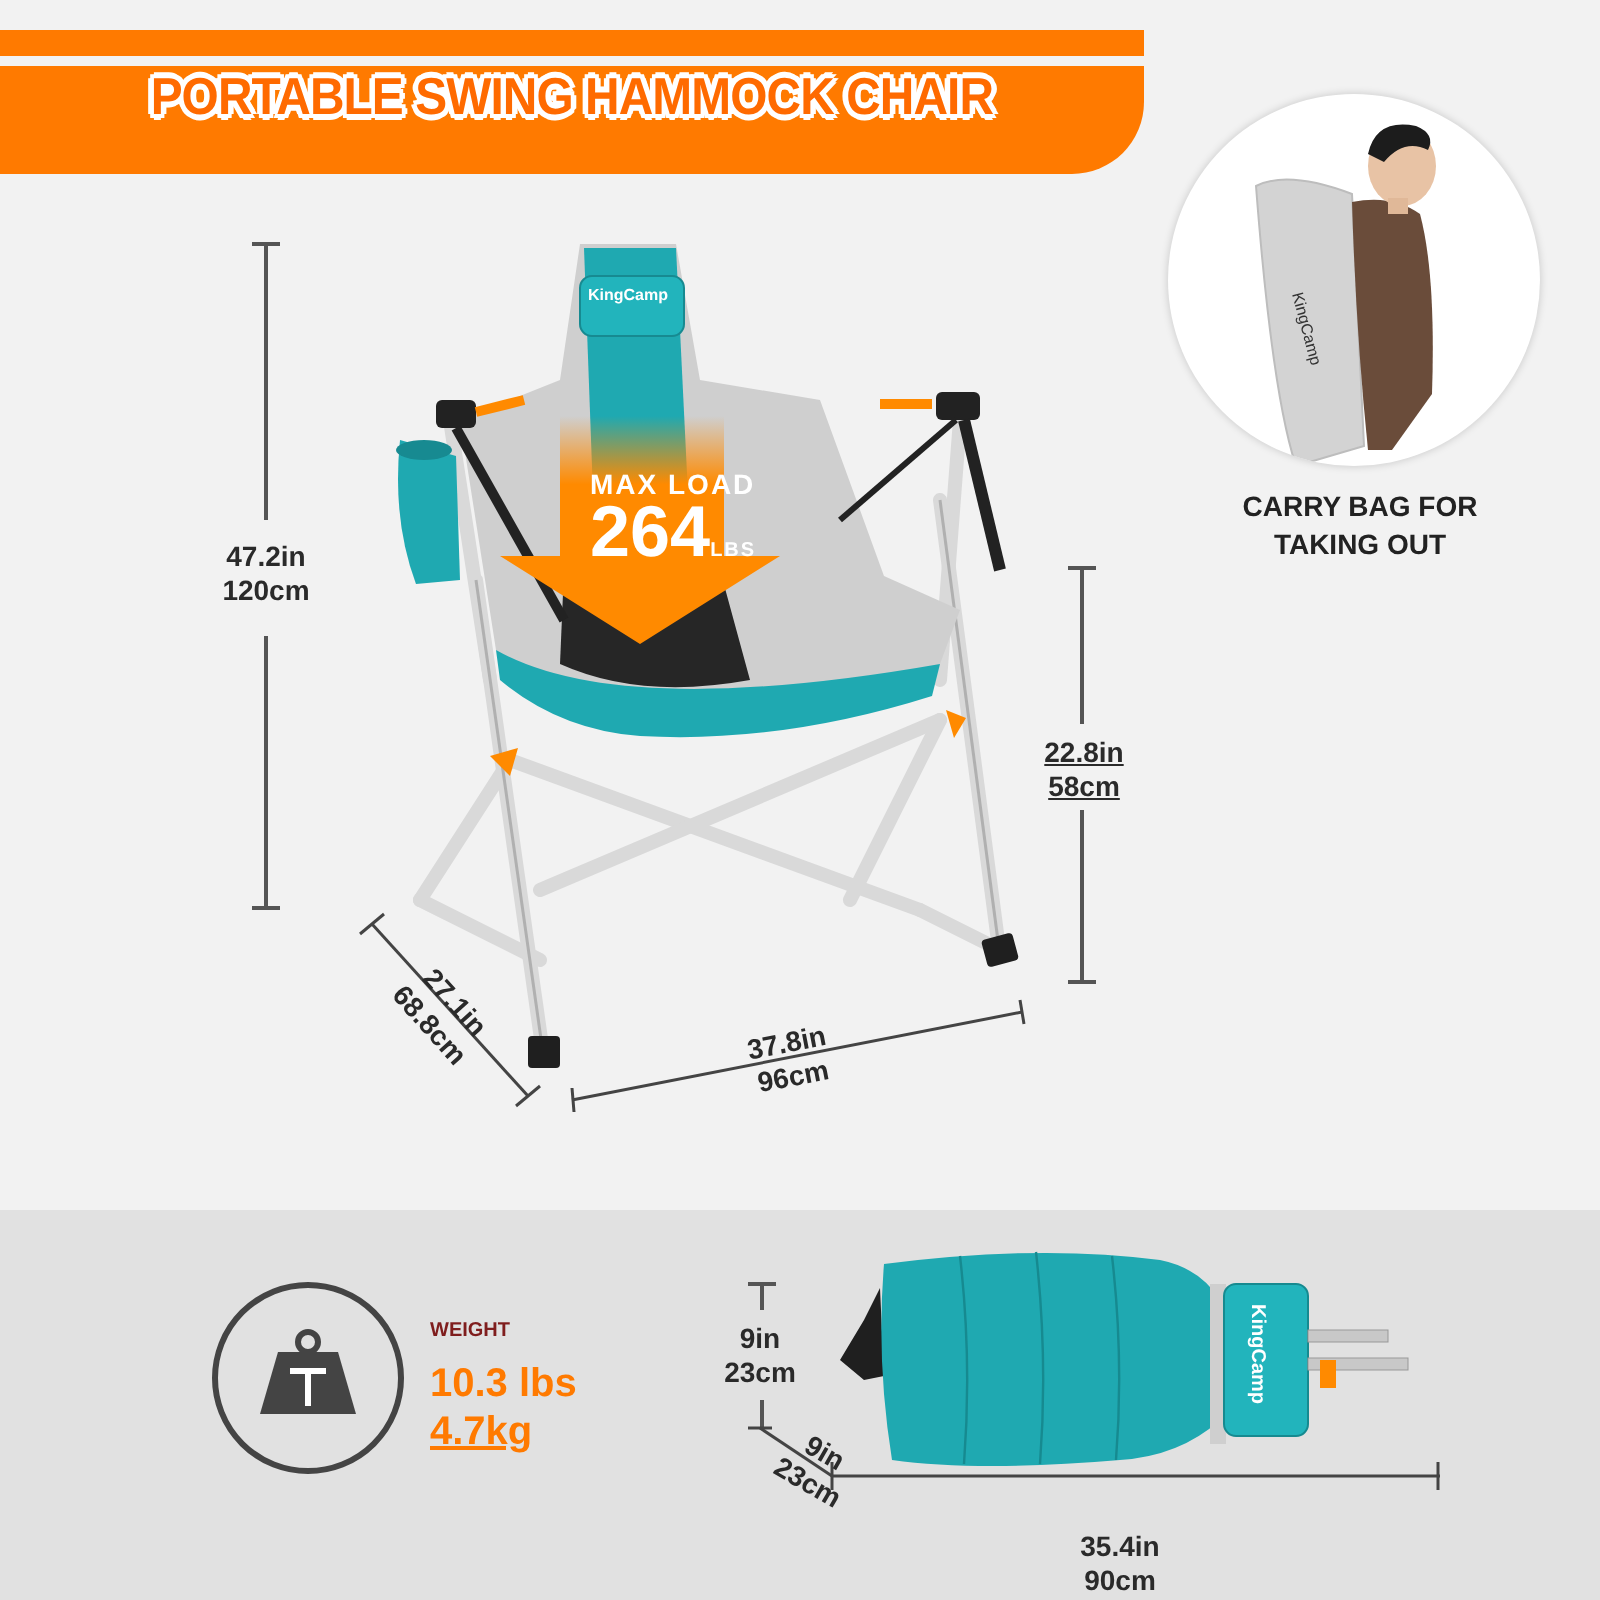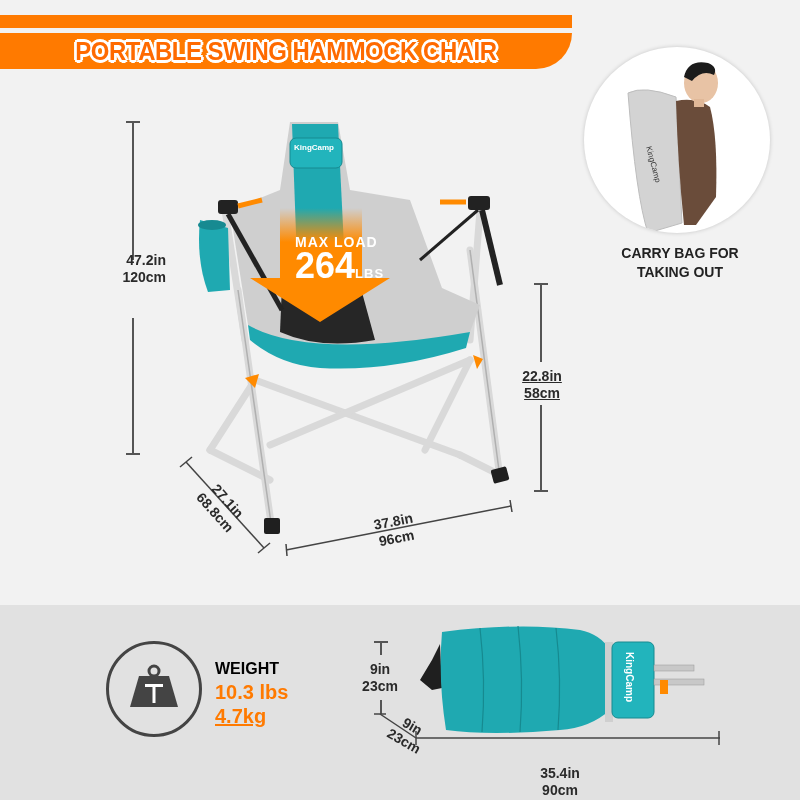--- a/index.html
+++ b/index.html
@@ -8,23 +8,23 @@
     background: #f2f2f2;
     font-family: "Liberation Sans", "DejaVu Sans", sans-serif;
     color: #2b2b2b;
   }
   .abs { position: absolute; }
   
   .banner-top-line {
     left: 0; top: 15px; width: 572px; height: 13px; background: #ff7a00;
   }
   .banner {
-    left: 0; top: 33px; width: 572px; height: 36px; background: #ff7a00;
+    left: 0; top: 33px; width: 572px; height: 54px; background: #ff7a00;
     border-bottom-right-radius: 36px;
-    display: flex; align-items: center; justify-content: center;
+    display: flex; justify-content: center;
   }
   .banner-title {
     font-weight: bold; font-size: 26px; letter-spacing: -0.5px;
     color: #ff6a00;
     -webkit-text-stroke: 0px;
     text-shadow:
       2px 0 0 #fff, -2px 0 0 #fff, 0 2px 0 #fff, 0 -2px 0 #fff,
       2px 2px 0 #fff, -2px -2px 0 #fff, 2px -2px 0 #fff, -2px 2px 0 #fff,
       3px 0 0 #fff, -3px 0 0 #fff, 0 3px 0 #fff, 0 -3px 0 #fff;
     transform: scaleX(0.92);
@@ -47,21 +47,21 @@
     text-align: center; white-space: nowrap;
   }
   
   .bottom-panel {
     left: 0; top: 605px; width: 800px; height: 195px; background: #e1e1e1;
   }
   .weight-circle {
     left: 106px; top: 641px; width: 96px; height: 96px; border-radius: 50%;
     border: 3px solid #444; box-sizing: border-box;
   }
-  .weight-title { left: 215px; top: 660px; font-weight: bold; font-size: 16px; color: #000000; }
+  .weight-title { left: 215px; top: 660px; font-weight: bold; font-size: 10px; color: #7f1d1d; }
   .weight-value {
     font-weight: bold; font-size: 20px; color: #ff7a00; line-height: 22px;
   }
   .max-load {
     color: #fff; font-weight: bold; text-align: left;
   }
 </style>
 </head>
 <body>
 
@@ -141,27 +141,27 @@
       <stop offset="0" stop-color="#ff8a00" stop-opacity="0"></stop>
       <stop offset="0.3" stop-color="#ff8a00" stop-opacity="1"></stop>
       <stop offset="1" stop-color="#ff8a00" stop-opacity="1"></stop>
     </linearGradient>
   </defs>
   <path d="M110 98 L192 98 L192 168 L220 168 L150 212 L80 168 L110 168 Z" fill="url(#arrowGrad)"></path>
 </svg>
 <div class="abs max-load" style="left:295px; top:234px;">
   <div style="font-size:14px; letter-spacing:1px;">MAX LOAD</div>
   <div style="line-height:32px;">
-    <span style="font-size:36px;">264</span><span style="font-size:13px; letter-spacing:1px;">LBS</span>
+    <span style="font-size:36px;">264</span><span style="font-size:10px; letter-spacing:1px;">LBS</span>
   </div>
 </div>
 
 <div class="abs dim-line" style="left:132px; top:122px; width:2px; height:138px;"></div>
 <div class="abs dim-line" style="left:126px; top:121px; width:14px; height:2px;"></div>
-<div class="abs dim-label" style="left:100px; top:252px; width:66px;text-align:right;">
+<div class="abs dim-label" style="left:100px; top:270px; width:66px;">
   <div>47.2in</div>
   <div>120cm</div>
 </div>
 <div class="abs dim-line" style="left:132px; top:318px; width:2px; height:136px;"></div>
 <div class="abs dim-line" style="left:126px; top:453px; width:14px; height:2px;"></div>
 
 <div class="abs dim-line" style="left:540px; top:284px; width:2px; height:78px;"></div>
 <div class="abs dim-line" style="left:534px; top:283px; width:14px; height:2px;"></div>
 <div class="abs dim-label" style="left:512px; top:368px; width:60px;text-decoration:underline;">
   <div>22.8in</div>

